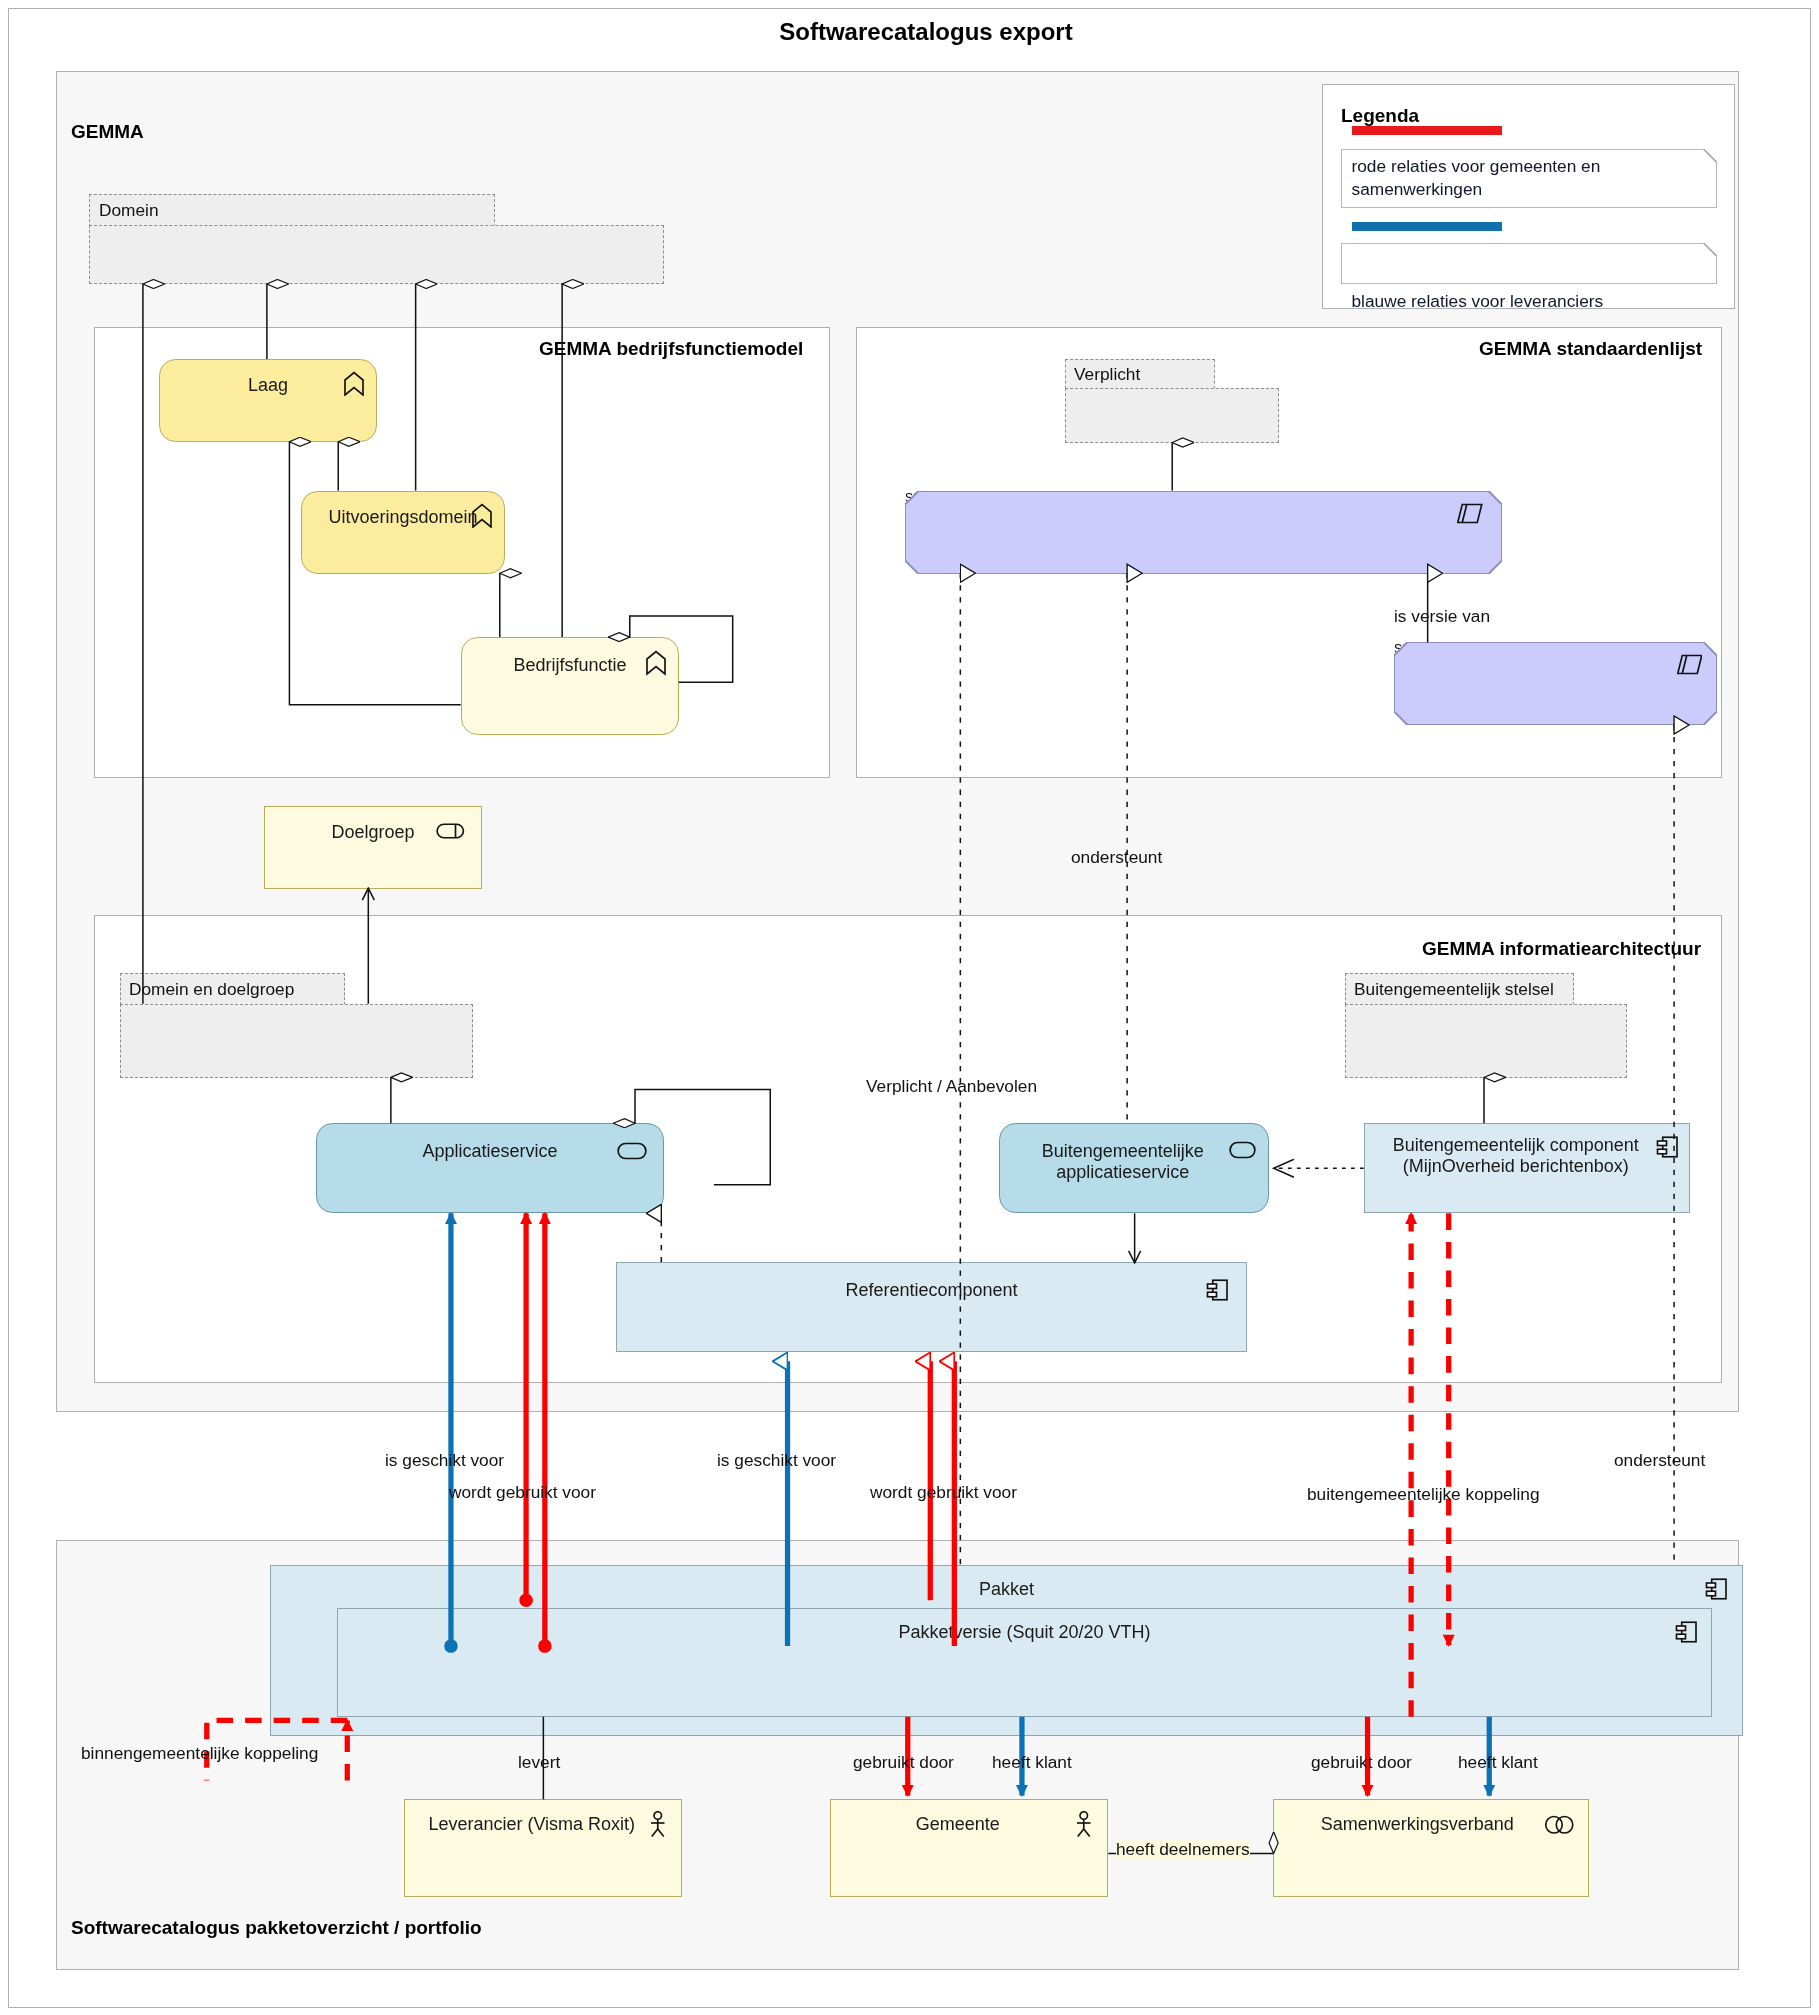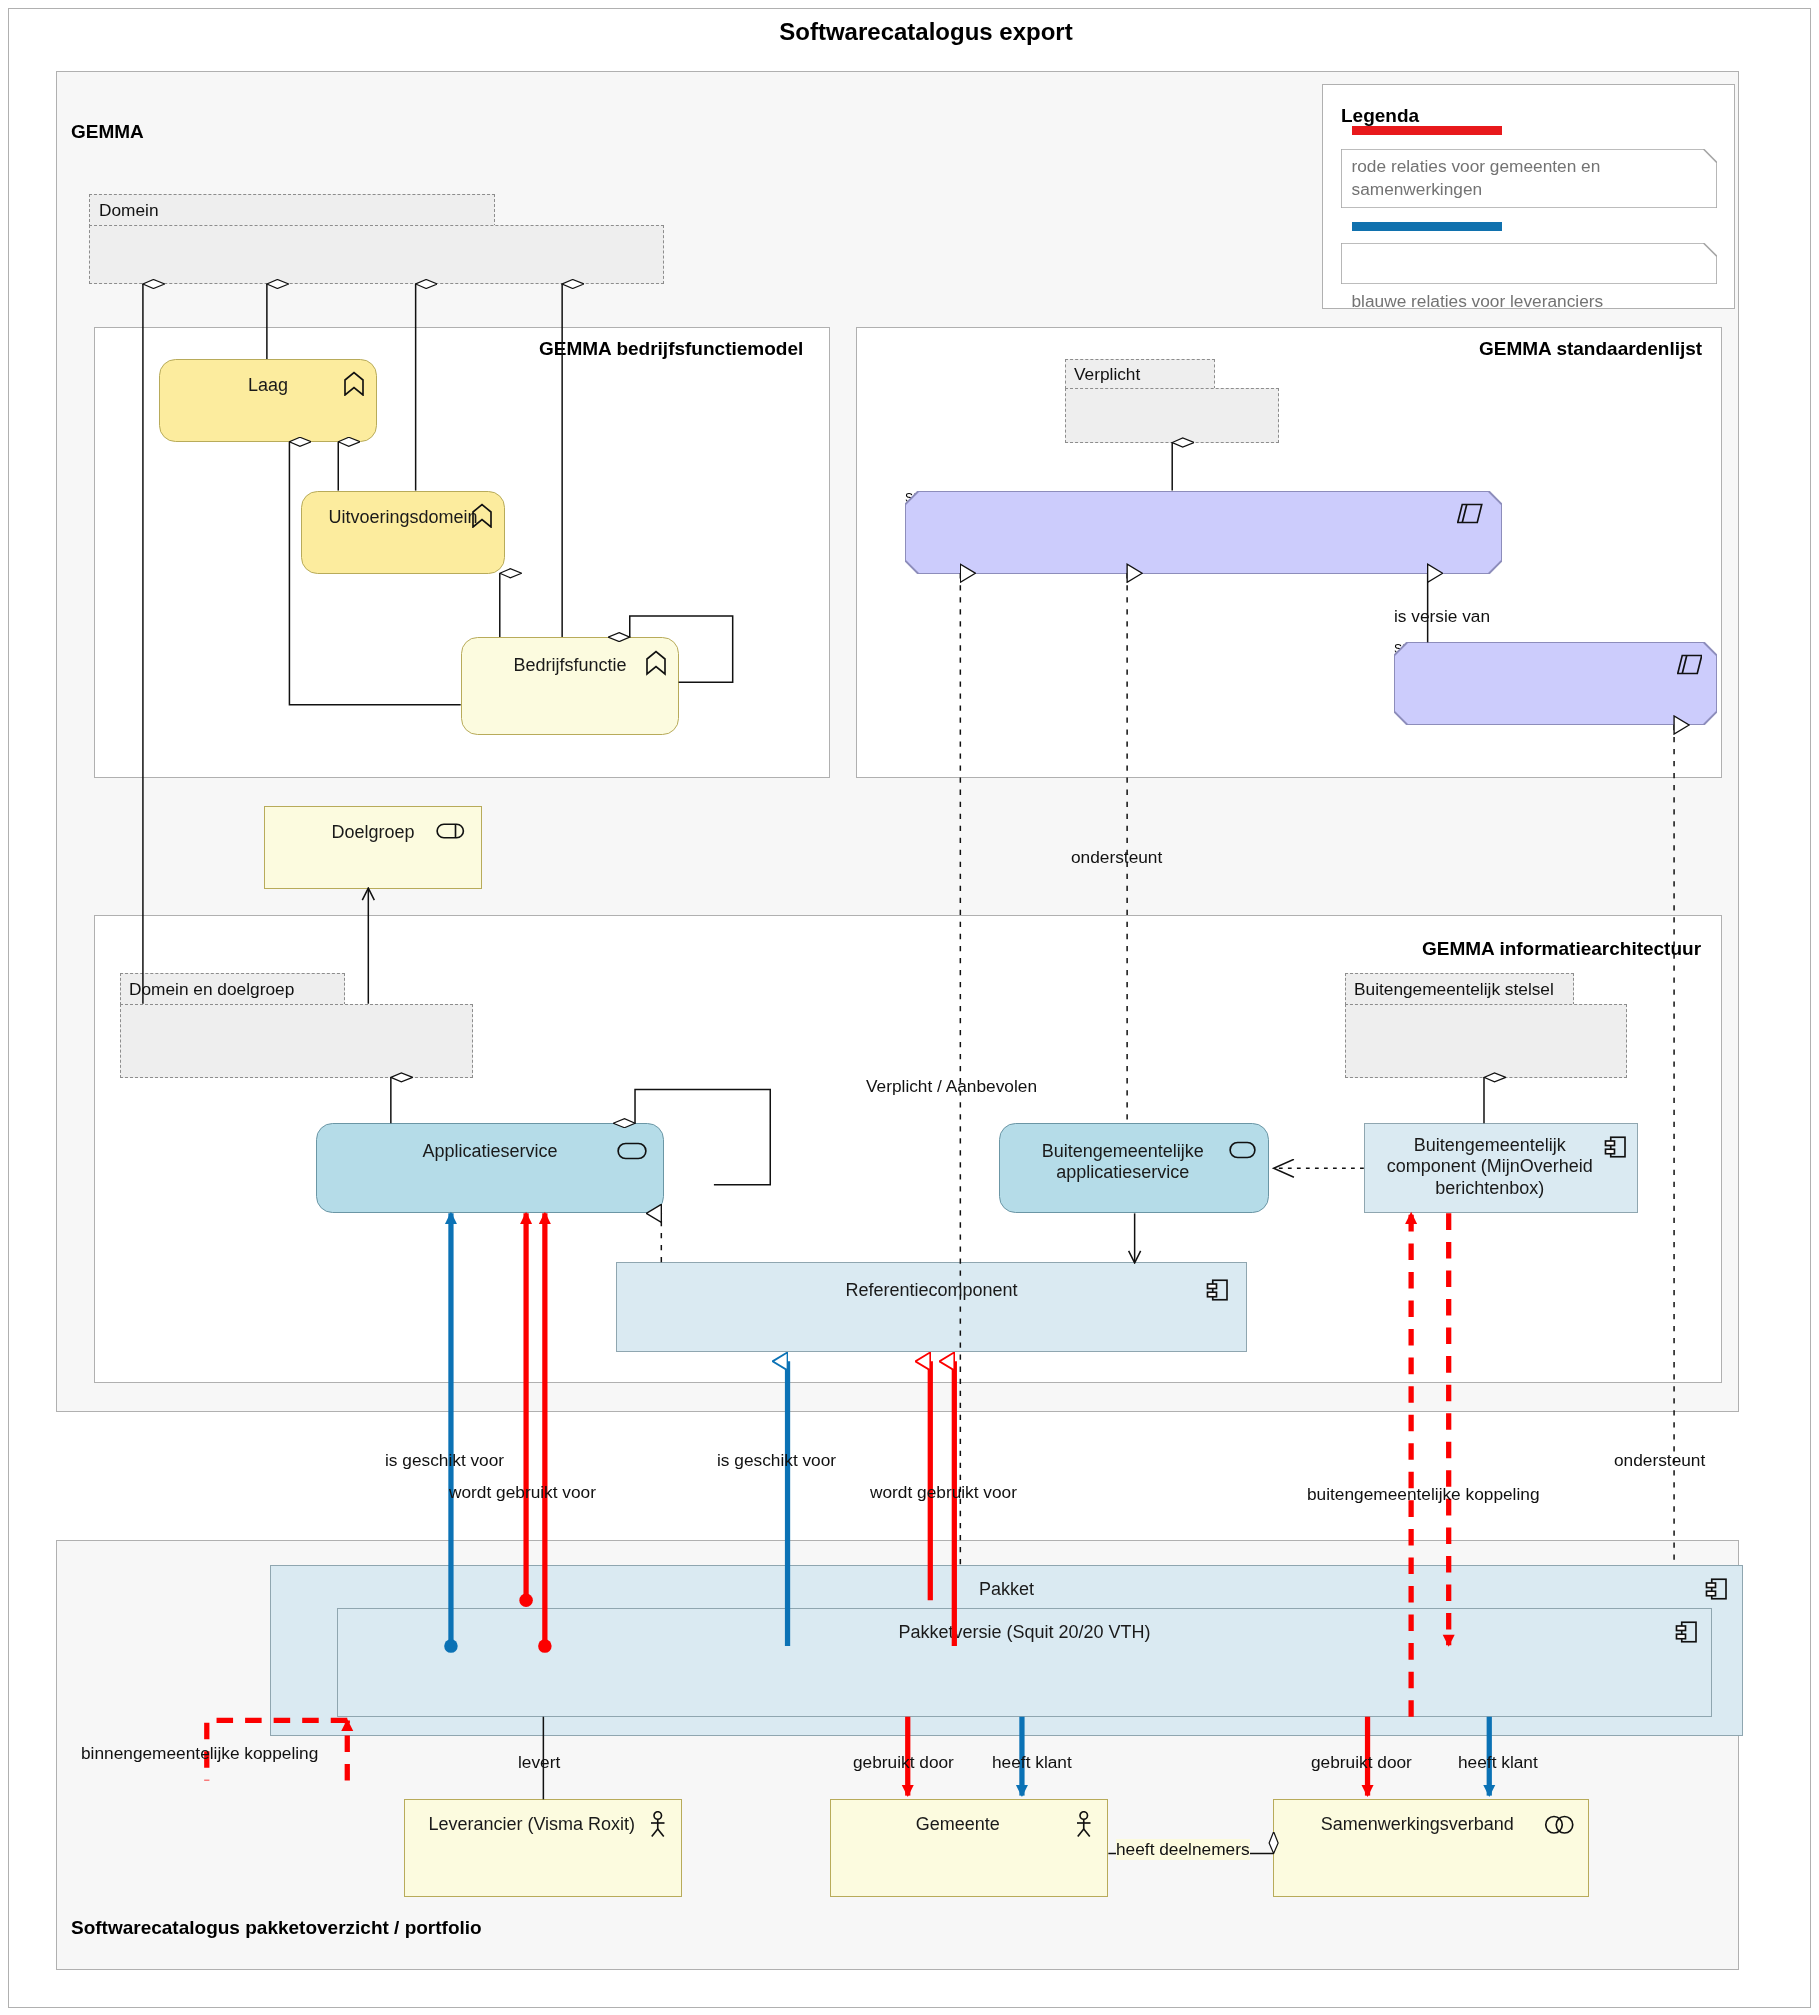--- a/index.html
+++ b/index.html
@@ -18,21 +18,21 @@
   .paleblue{background:#daeaf2;border:0.8px solid #8fa6b0;}
   .dash-grp{background:#eeeeee;border:1.1px dashed #8d8d8d;}
   .dash-tab{background:#eeeeee;border:1.1px dashed #8d8d8d;border-bottom:none;}
   .dash-lbl{position:absolute;font-size:17.3px;color:#111;}
   .svgl{position:absolute;left:0;top:0;width:1820px;height:2015px;pointer-events:none;overflow:visible;}
   .edgelbl{position:absolute;font-size:17.3px;color:#111;white-space:nowrap;}
   .title{position:absolute;width:100%;text-align:center;font-weight:bold;font-size:24px;color:#000;}
   .legend{background:#ffffff;border:1.5px solid #b0b0b0;}
   .legend-title{position:absolute;font-weight:bold;font-size:19px;}
   .note{position:absolute;background:#fff;}
-  .note-txt{position:absolute;font-size:17.3px;color:#737373;line-height:1.32;}
+  .note-txt{position:absolute;font-size:17.3px;color:#0f172a;line-height:1.32;}
   .icoholder{position:absolute;}
 </style>
 </head>
 <body>
 
 <div id="root">
 
   <div class="abs frame" style="left:7.5px;top:7.5px;width:1803px;height:2000px;"></div>
 
   <div class="title" style="left:16px;top:18px;">Softwarecatalogus export</div>
@@ -123,21 +123,21 @@
       </svg>
   </div>
 
   <div class="abs node blue rnd" style="left:999px;top:1123px;width:270px;height:90px;">
     <div class="lbl" style="top:16.5px;padding:0 39px 0 16.5px;">Buitengemeentelijke applicatieservice</div>
     <svg class="icoholder" style="right:12px;top:16.5px;width:27px;height:18px;" viewBox="0 0 36 24">
         <rect x="1.5" y="2" width="33" height="20" rx="10" fill="none" stroke="#111" stroke-width="2.2"></rect>
       </svg>
   </div>
 
-  <div class="abs node paleblue" style="left:1364px;top:1123px;width:274px;height:90px;">
+  <div class="abs node paleblue" style="left:1364px;top:1123px;width:326px;height:90px;">
     <div class="lbl" style="top:10.5px;padding:0 33px 0 10.5px;">Buitengemeentelijk component (MijnOverheid berichtenbox)</div>
     <svg class="icoholder" style="right:10.5px;top:10.5px;width:22.5px;height:24px;" viewBox="0 0 30 32">
         <rect x="9" y="3" width="19" height="26" fill="none" stroke="#111" stroke-width="2.2"></rect>
         <rect x="2" y="8" width="12" height="6" fill="#fff" stroke="#111" stroke-width="2.2"></rect>
         <rect x="2" y="19" width="12" height="6" fill="#fff" stroke="#111" stroke-width="2.2"></rect>
       </svg>
   </div>
 
   <div class="abs node paleblue" style="left:616px;top:1262px;width:631px;height:90px;padding-left:45px;">
     <div class="lbl" style="top:16.5px;">Referentiecomponent</div>

